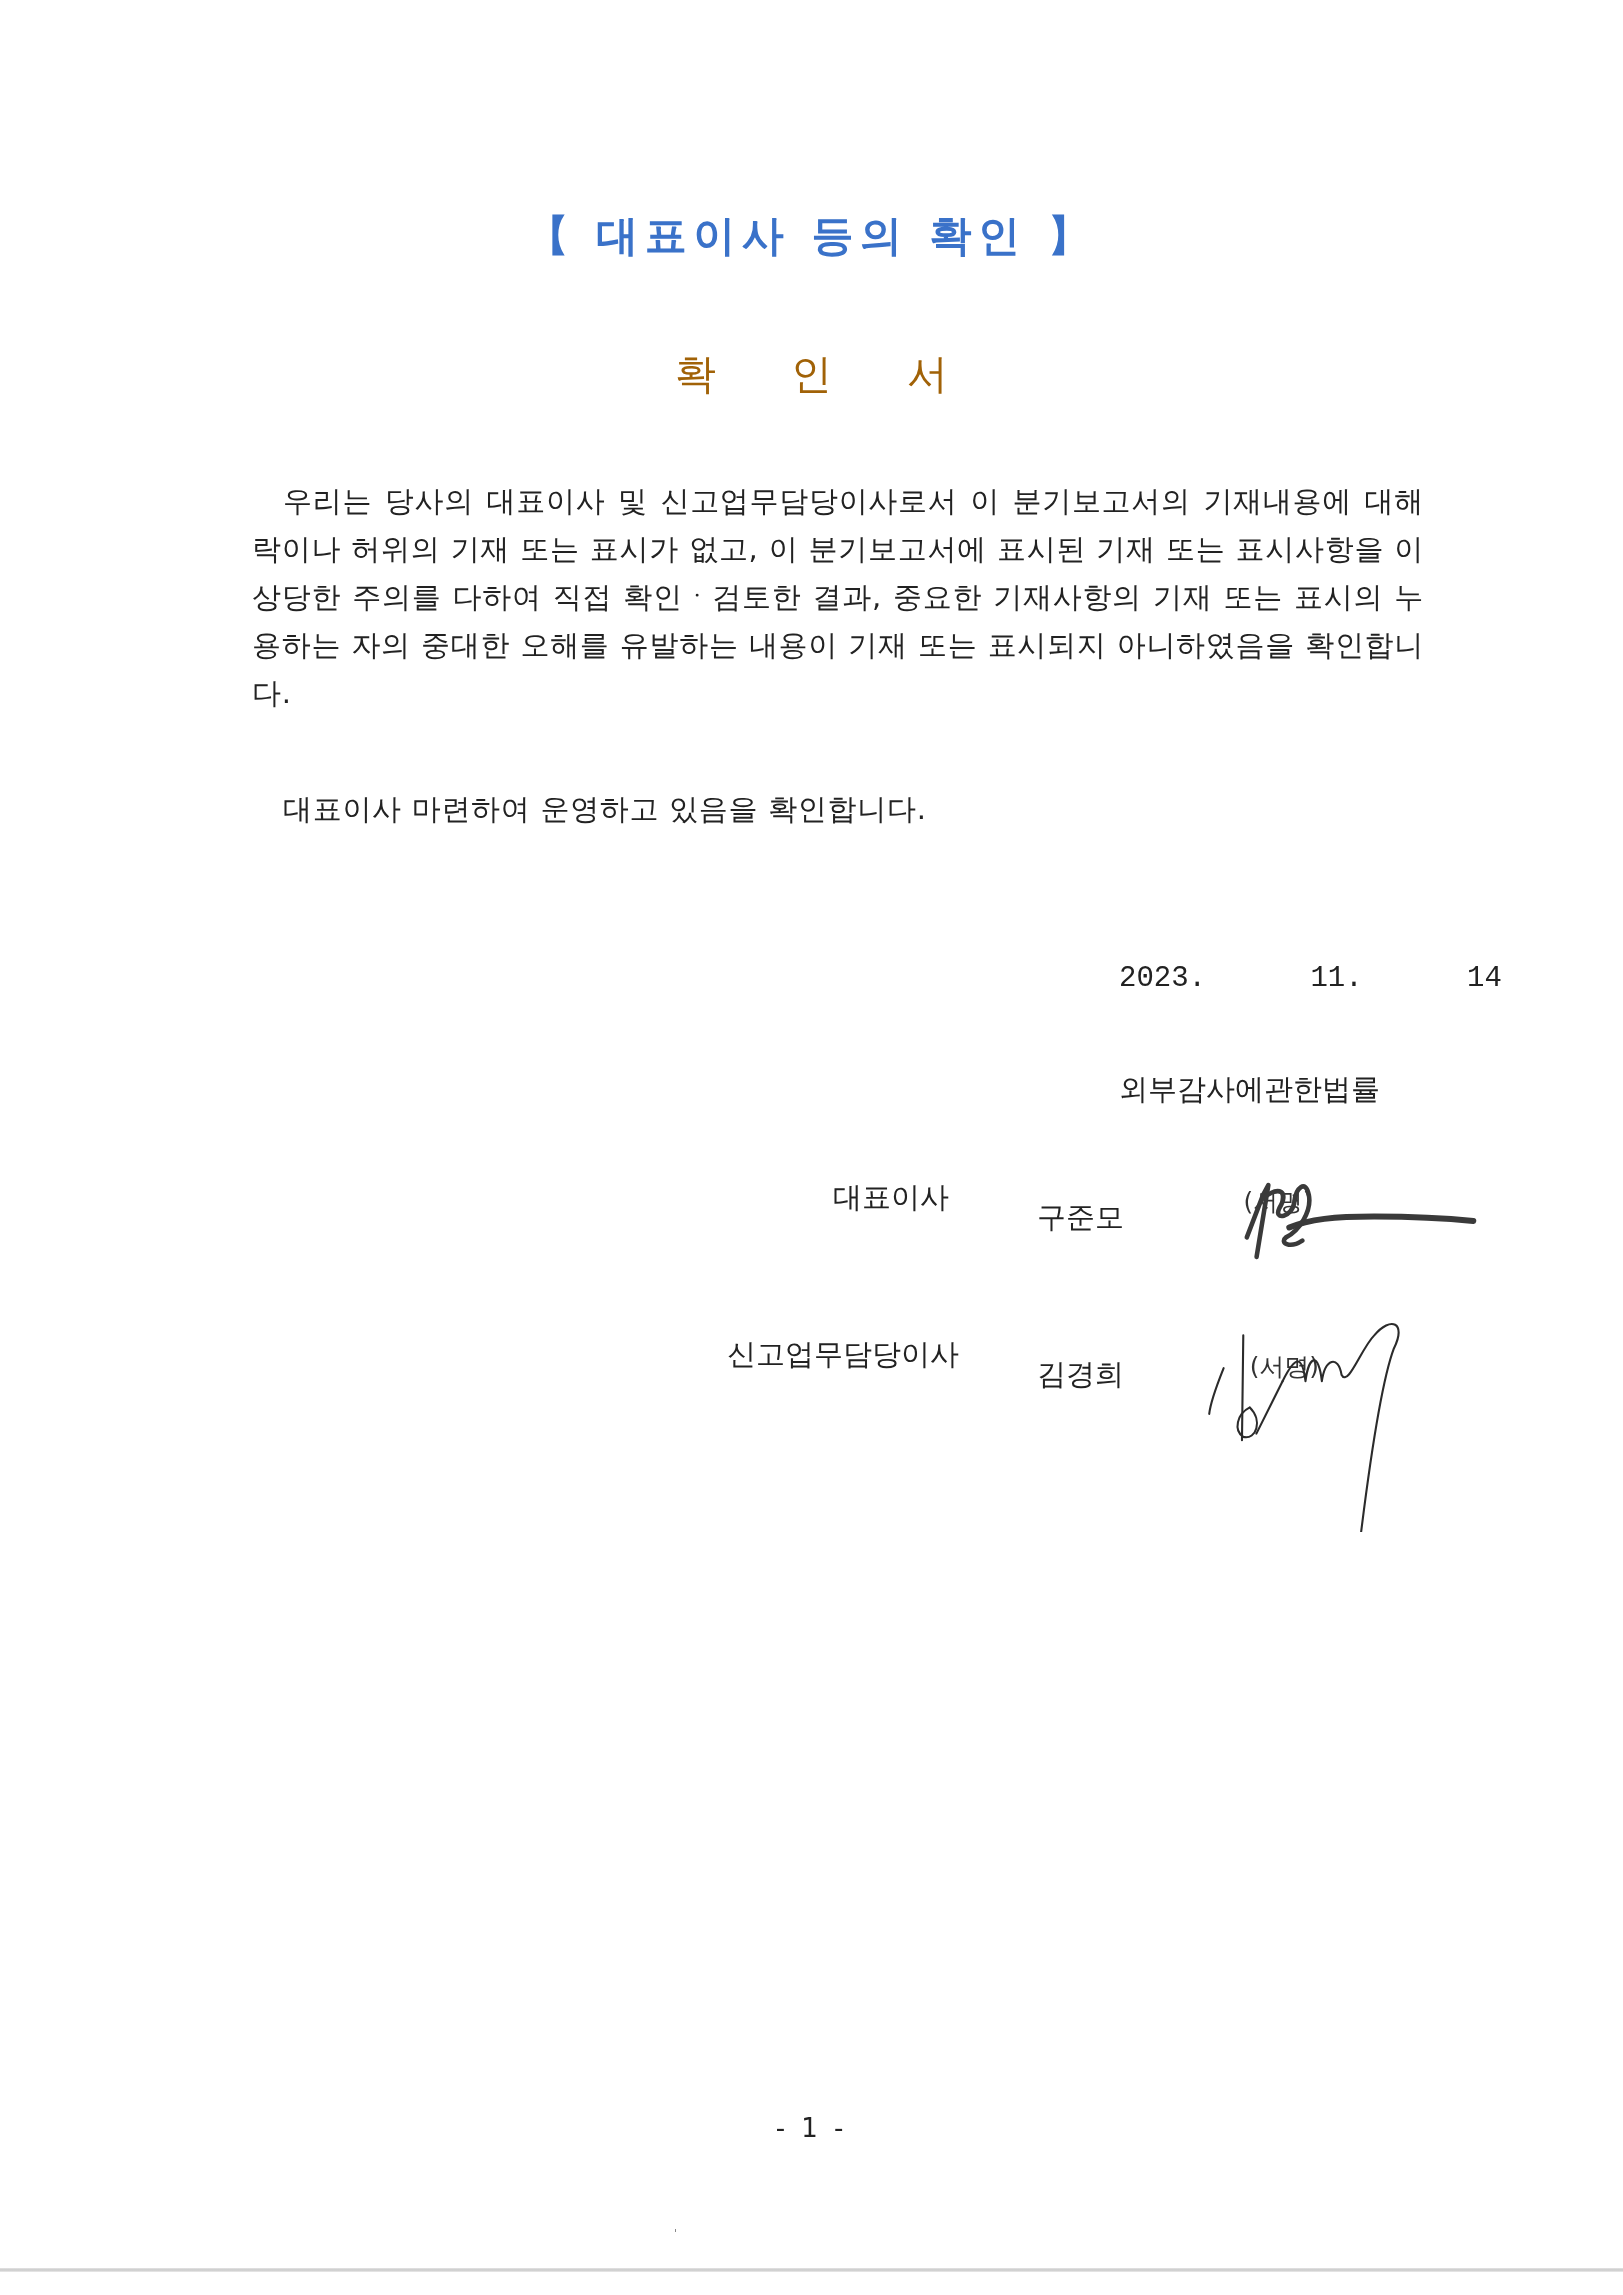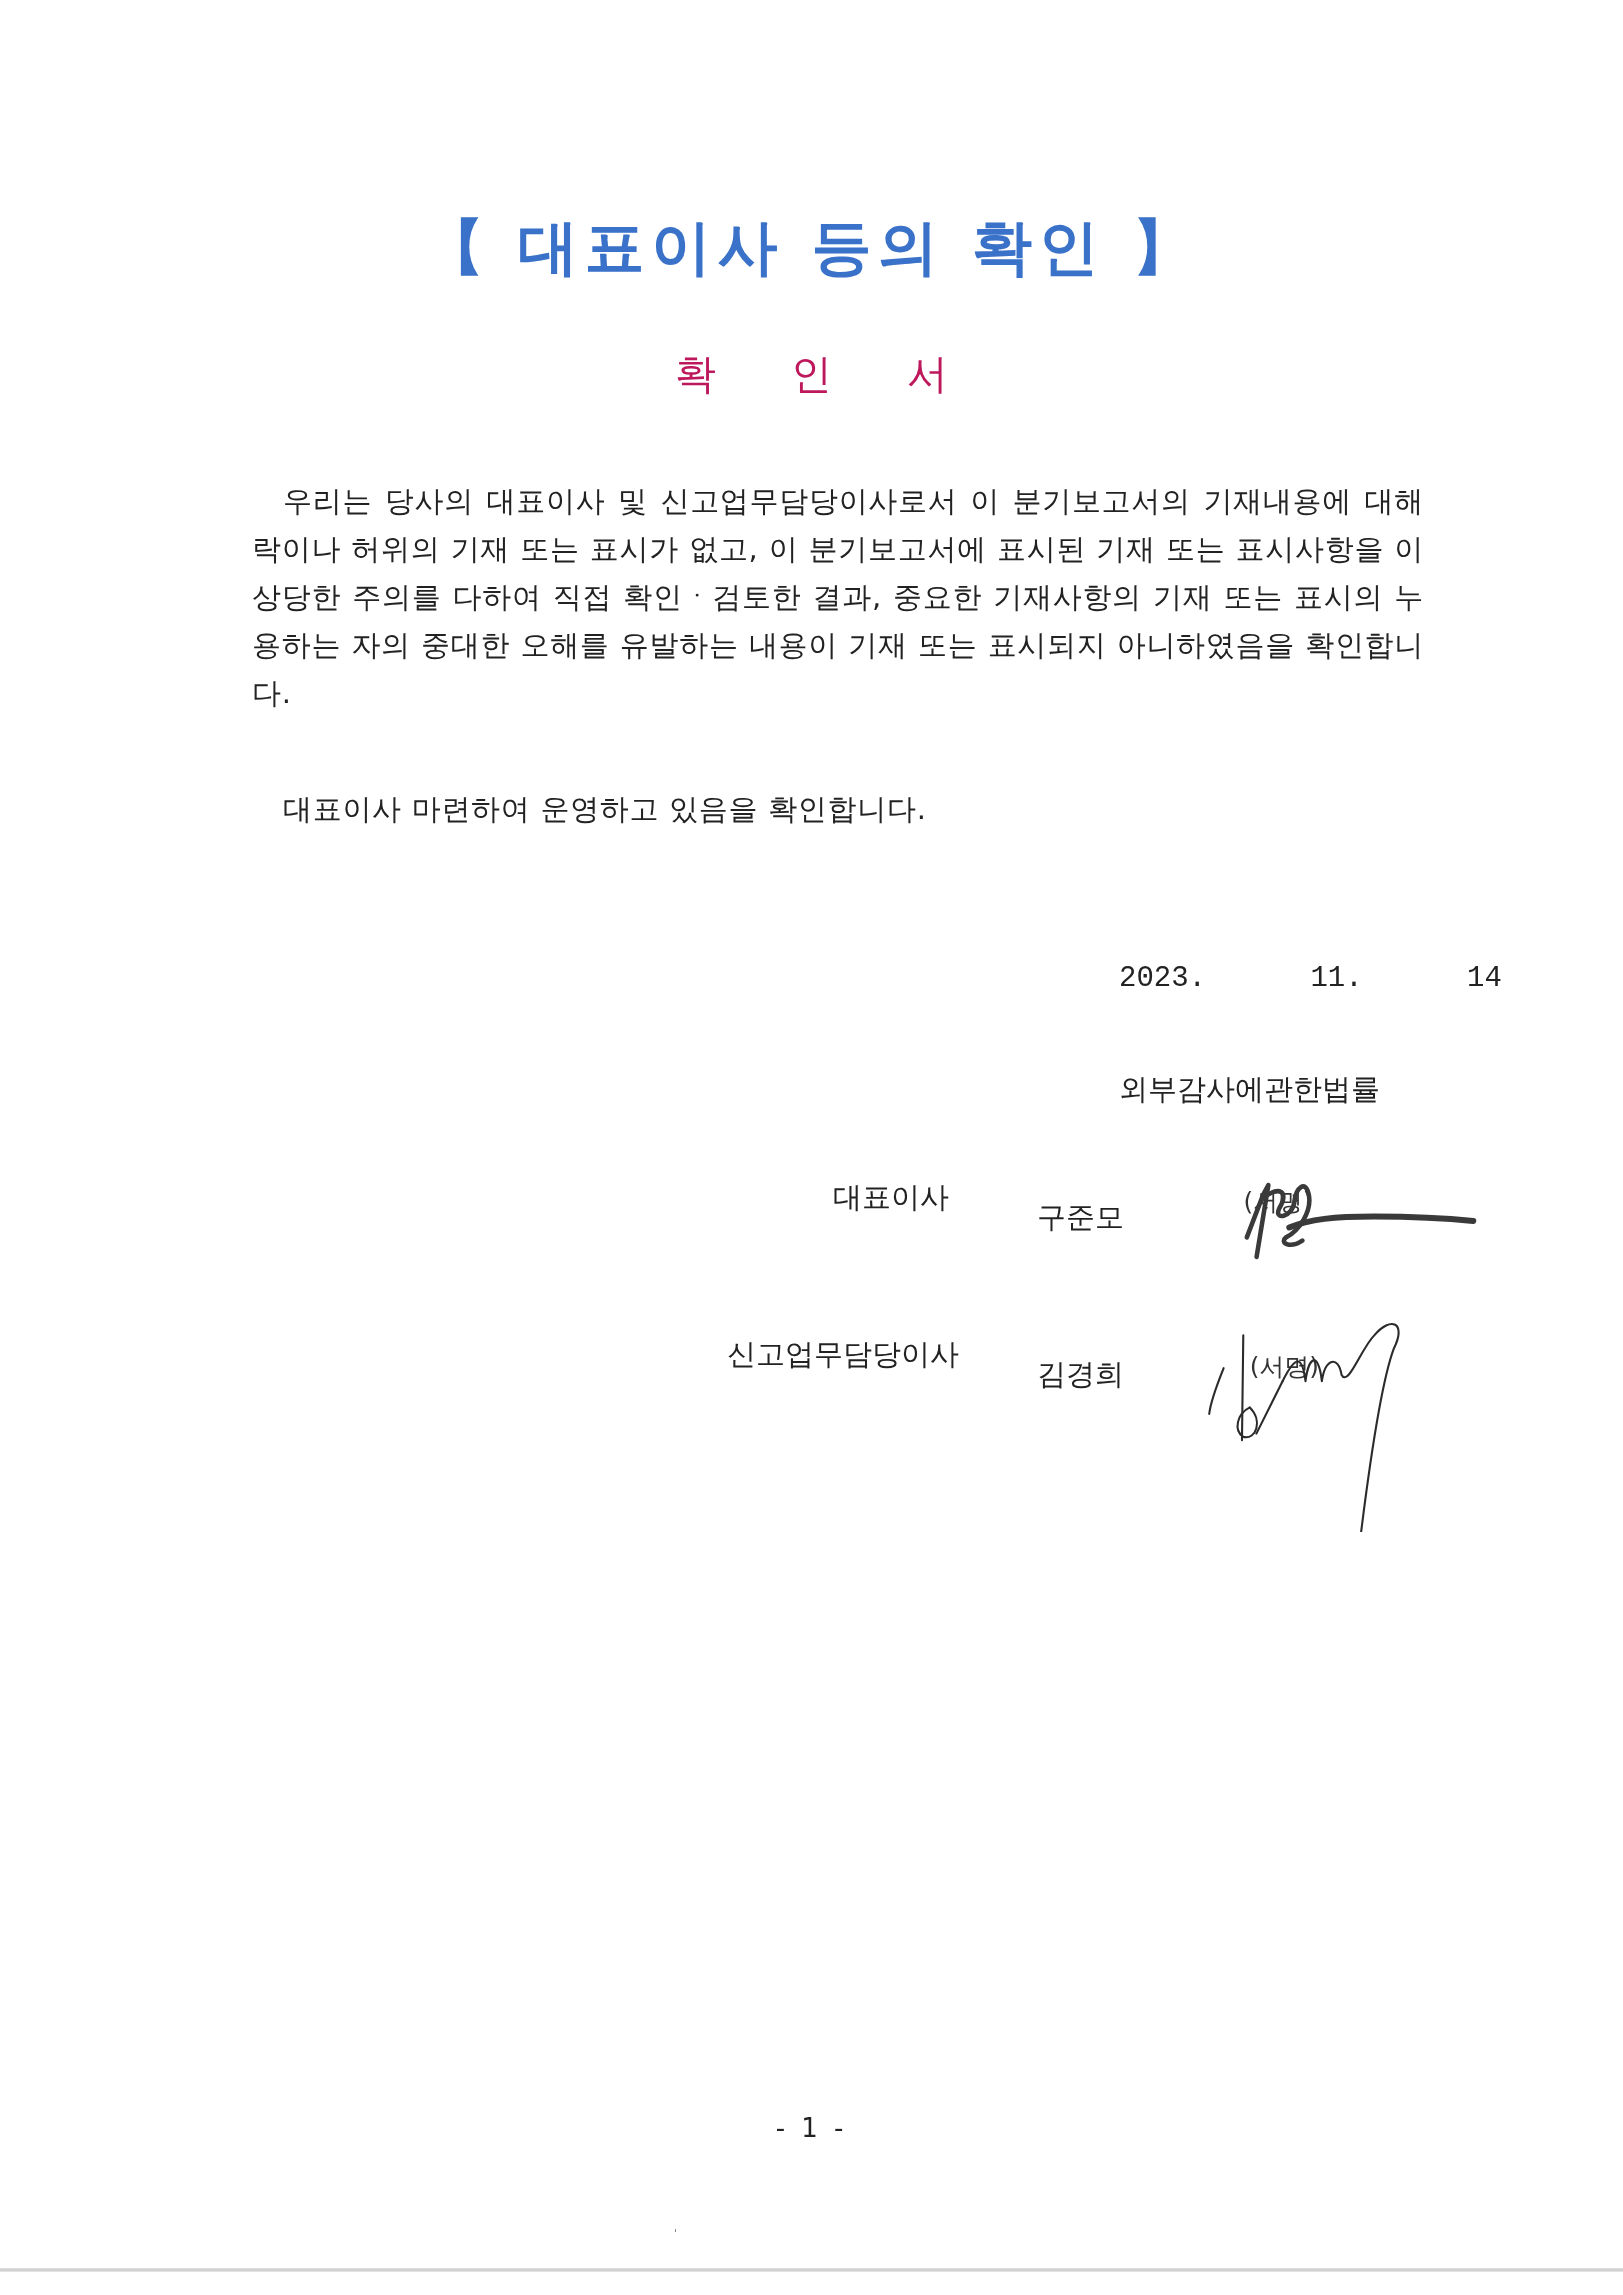--- a/index.html
+++ b/index.html
@@ -3,28 +3,28 @@
   <meta charset="utf-8">
   <style>
     html, body { margin: 0; padding: 0; background: #ffffff; }
     body {
       width: 1623px; height: 2295px; position: relative; overflow: hidden;
       font-family: "DejaVu Sans", "Liberation Sans", sans-serif;
       color: #1e1e1e;
     }
     .page-title {
       position: absolute; left: 0; top: 208px; width: 1623px;
-      text-align: center; font-size: 60px; font-weight: bold;
+      text-align: center; font-size: 42px; font-weight: bold;
       letter-spacing: 6.5px; color: #3a72c9;
       font-family: "DejaVu Serif", "Liberation Serif", serif;
     }
     .doc-heading {
       position: absolute; left: 0; top: 347px; width: 1623px;
       text-align: center; font-size: 41px; letter-spacing: 31px;
-      color: #be185d; text-indent: 31px;
+      color: #a16207; text-indent: 31px;
     }
     .paragraph {
       position: absolute; left: 252px; width: 1172px;
       font-size: 29px; line-height: 48px; color: #222;
       text-align: justify; letter-spacing: 0.7px;
       margin: 0;
     }
     .paragraph .line { display: block; white-space: nowrap; text-align-last: justify; }
     .paragraph .line.last { text-align-last: left; }
     .p1 { top: 477px; }

